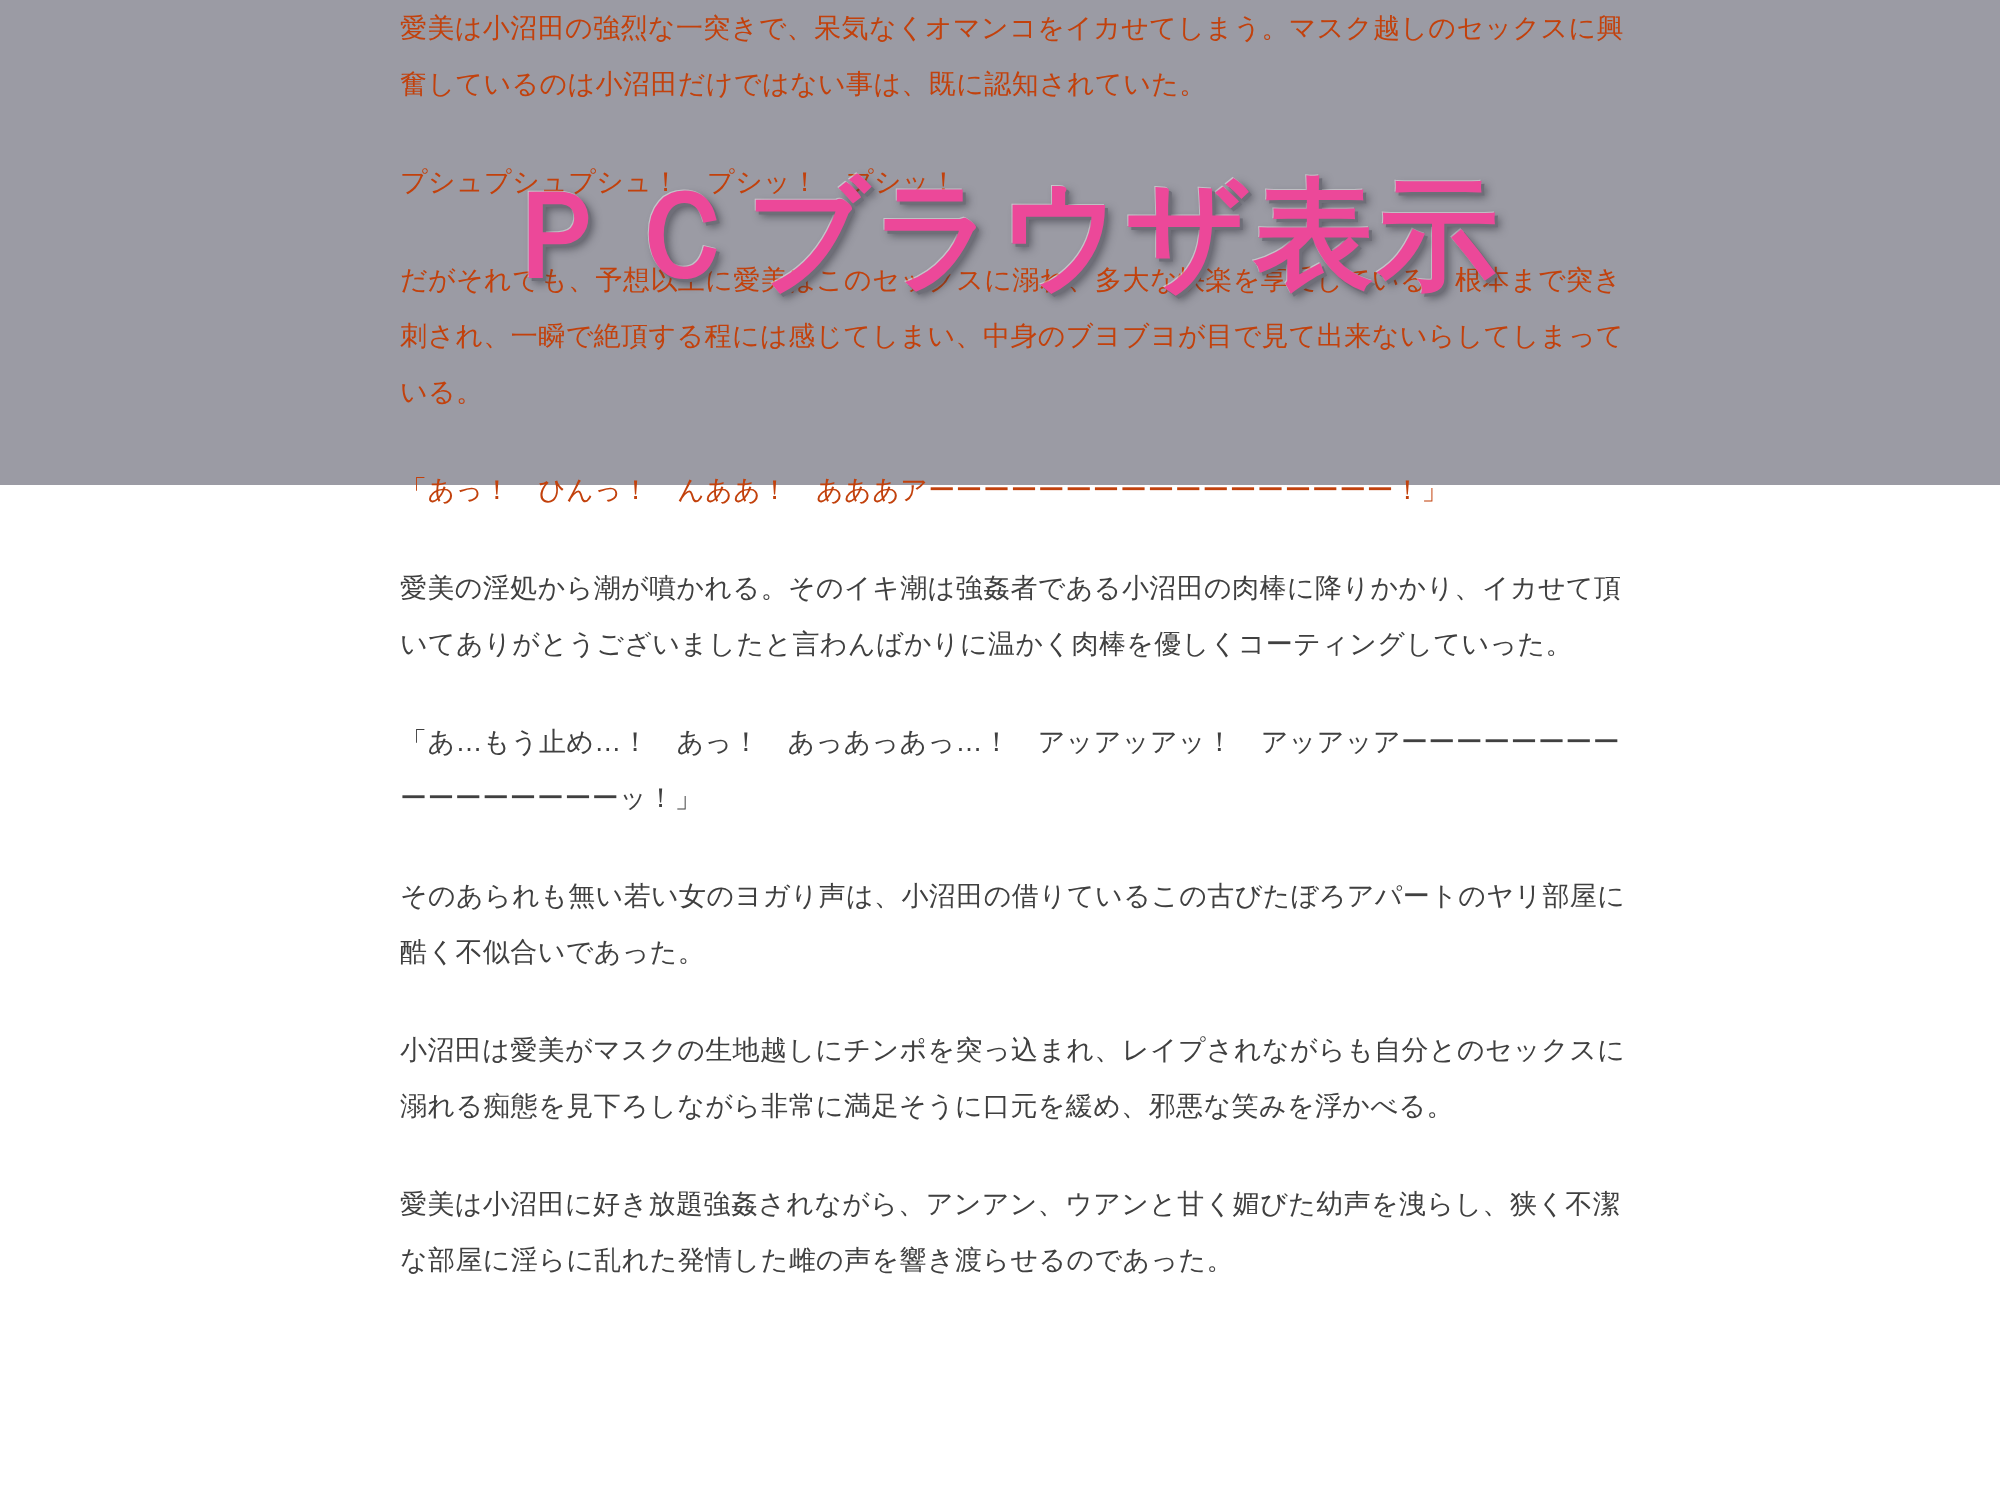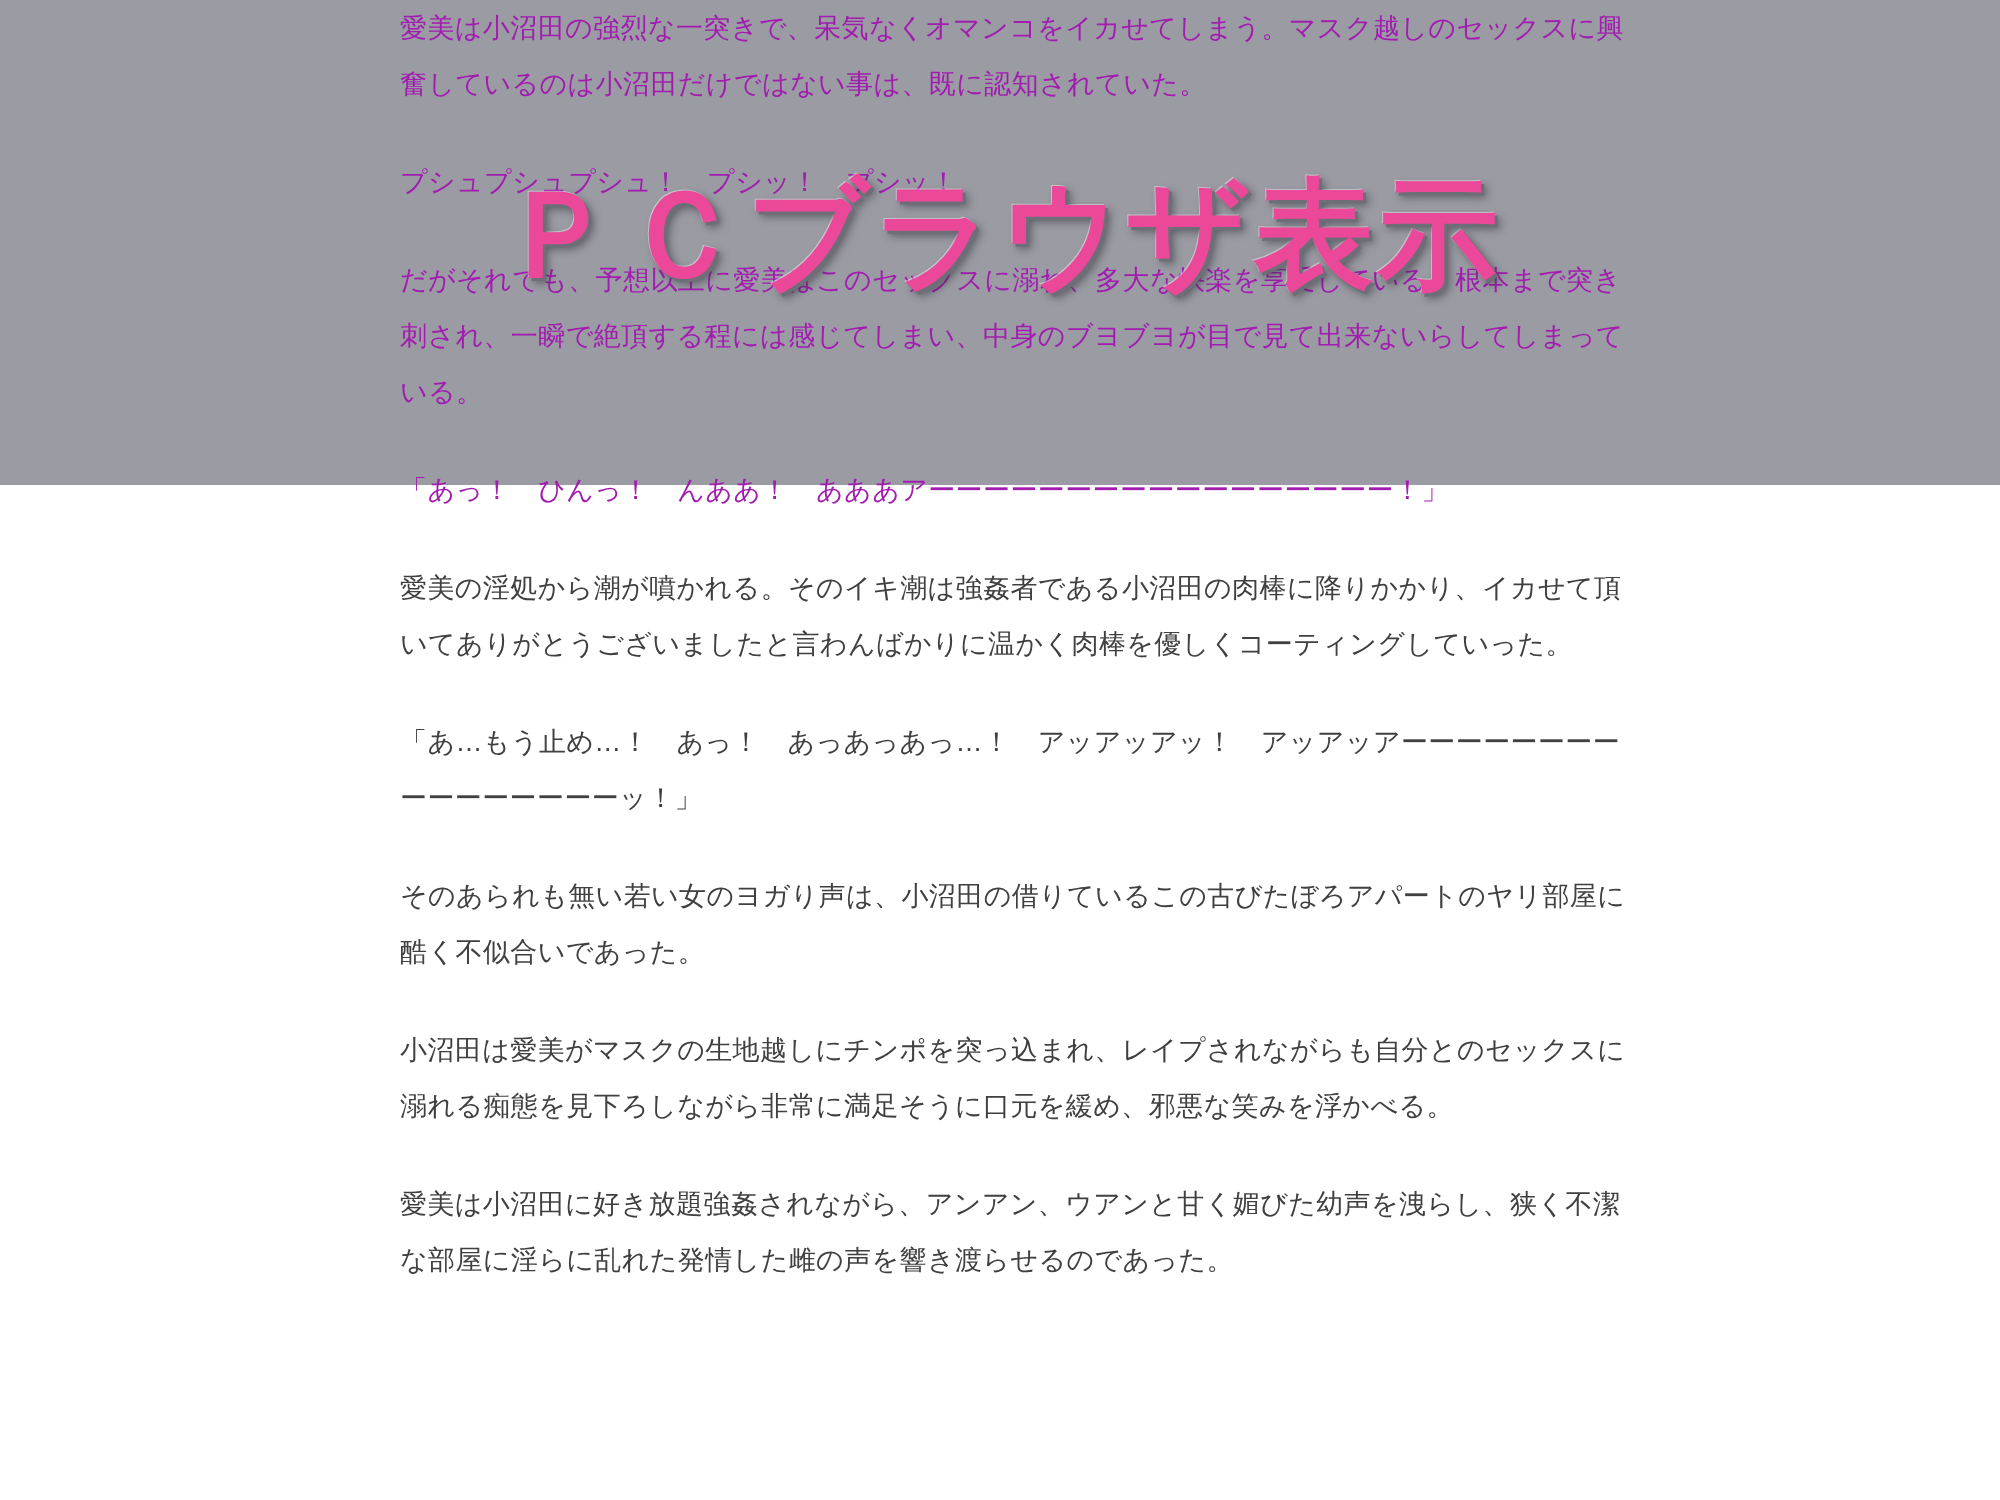--- a/index.html
+++ b/index.html
@@ -47,21 +47,21 @@
     font-size: 27px;
     line-height: 56px;
     color: #404040;
     margin: 0 0 42px 0;
     letter-spacing: 0.4px;
     font-weight: 400;
     text-align: left;
   }
   
   .on-shade p.para {
-    color: #a21caf;
+    color: #c2410c;
   }
   .first-para {
     margin-top: 0;
     padding-top: 0;
   }
   
   .overlay-text {
     position: absolute;
     left: 0;
     top: 175px;

